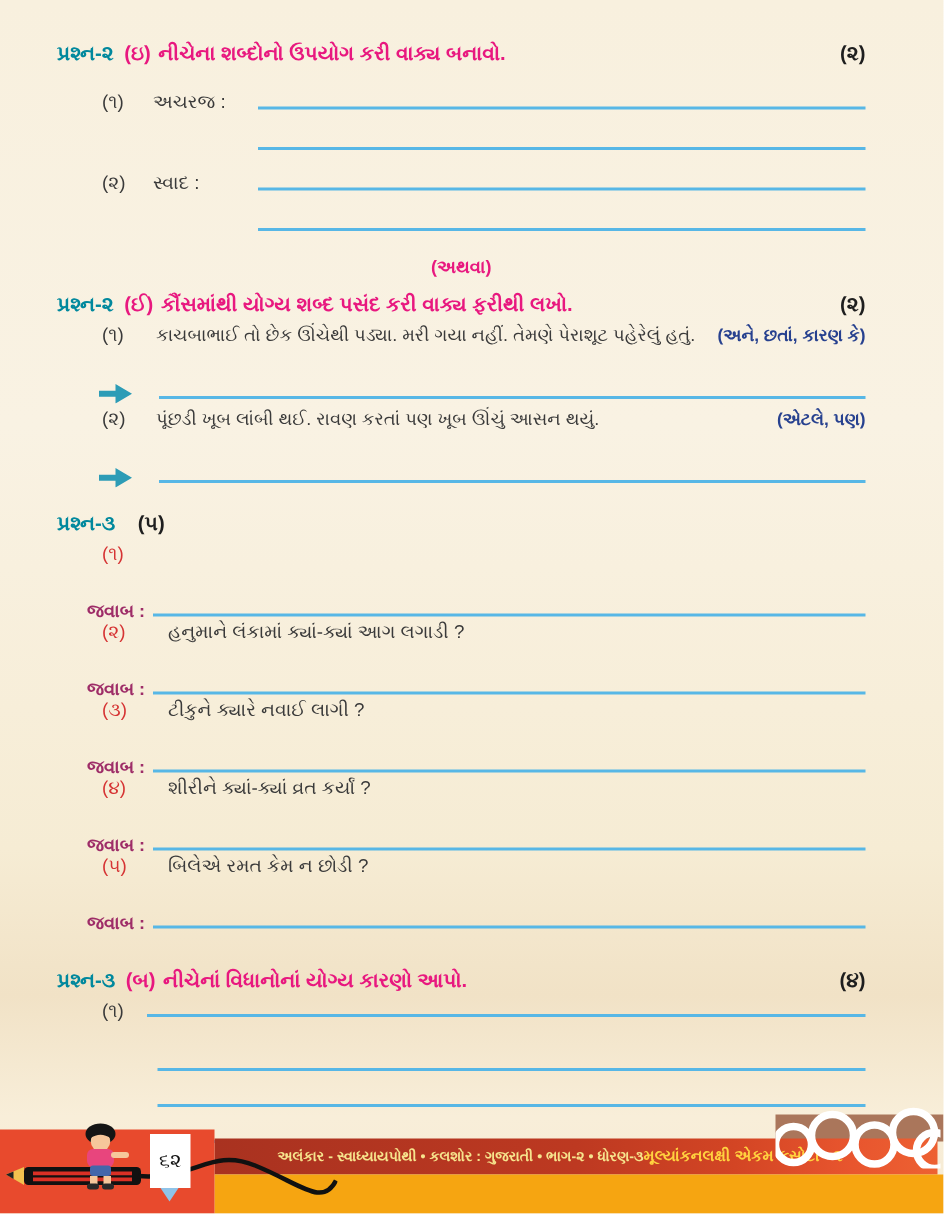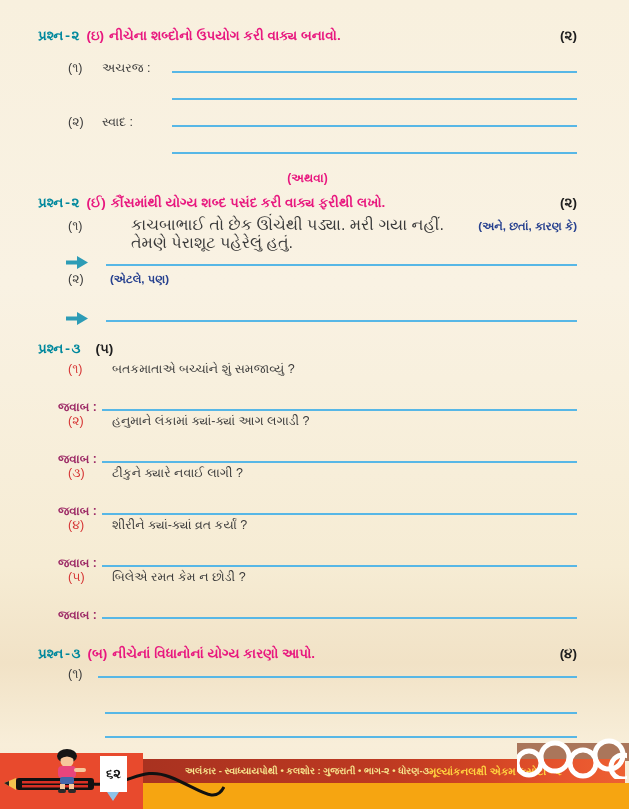--- a/index.html
+++ b/index.html
@@ -3,21 +3,21 @@
 <meta charset="utf-8">
 <style>
   html,body{margin:0;padding:0;}
   body{font-family:"Liberation Sans","DejaVu Sans",sans-serif;}
   #page{
     position:relative;width:629px;height:809px;overflow:hidden;
     background:linear-gradient(180deg,#f8f0de 0%,#f9f2e3 35%,#f6ecd4 70%,#f1e2c6 82%,#f8eed9 92%,#f6ead2 100%);
   }
   .content{position:absolute;left:38px;right:52px;top:28px;color:#3a3a3a;font-size:12.5px;}
   .head{display:flex;align-items:baseline;font-weight:bold;font-size:13.5px;margin-bottom:5px;}
-  .qno{color:#00889d;margin-right:7px;white-space:nowrap;font-family:Liberation Mono, monospace;}
+  .qno{color:#00889d;margin-right:7px;white-space:nowrap;}
   .ttl{color:#e8187f;flex:1;}
   .ttl .sub{margin-right:5px;}
   .marks{color:#1e1e1e;margin-left:8px;white-space:nowrap;}
   .row{display:flex;align-items:flex-end;}
   .bl{flex:1;border-bottom:2px solid #57b7e6;margin-bottom:3px;}
   .sec1 .row{height:27px;}
   .sec1 .num{width:34px;margin-left:30px;}
   .sec1 .word{width:70px;}
   .qtext{margin-left:30px;height:25px;align-items:baseline;}
   .qtext .num{width:36px;}
@@ -38,21 +38,21 @@
   .fullline{height:24px;margin-left:67px;}
   
   .tan-strip{position:absolute;right:0;bottom:48px;width:112px;height:18px;background:#aa765b;}
   .bar{position:absolute;left:143px;right:4px;bottom:26px;height:24px;display:flex;align-items:center;
        background:linear-gradient(90deg,#a93220 0%,#bd3921 50%,#d34524 72%,#e8552e 88%,#ed6132 100%);}
   .book-info{color:#f6e48d;font-size:9.5px;font-weight:bold;margin-left:42px;white-space:nowrap;}
   .right-label{color:#ffd23f;font-size:10.5px;font-weight:bold;margin-left:auto;margin-right:100px;white-space:nowrap;}
   .orange-bar{position:absolute;left:143px;right:0;bottom:0;height:26px;background:#f6a511;}
   .left-block{position:absolute;left:0;bottom:0;width:143px;height:56px;background:#e84a2d;}
   .pgbox{position:absolute;right:16px;top:3px;width:27px;height:36px;background:#ffffff;display:flex;
-         align-items:center;justify-content:center;font-weight:bold;font-size:13px;color:#111;z-index:6;}
+         align-items:center;justify-content:center;font-weight:normal;font-size:13px;color:#111;z-index:6;}
   .pgflag{position:absolute;right:24px;top:39px;width:0;height:0;border-left:6px solid transparent;
           border-right:6px solid transparent;border-top:9px solid #8fc3e8;z-index:6;}
   .rings{position:absolute;right:2px;bottom:30px;z-index:4;}
   .art{position:absolute;left:0;bottom:0;z-index:5;}
 </style>
 </head>
 <body>
 
 <div id="page">
   <div class="content">
@@ -88,33 +88,34 @@
     <div class="or-line">(અથવા)</div>
 
     <div>
       <div class="head">
         <span class="qno">પ્રશ્ન-૨</span>
         <span class="ttl"><span class="sub">(ઈ)</span><span>કૌંસમાંથી યોગ્ય શબ્દ પસંદ કરી વાક્ય ફરીથી લખો.</span></span>
         <span class="marks">(૨)</span>
       </div>
       <div class="row qtext">
         <span class="num">(૧)</span>
-        <span class="txt" style="font-size:16px;margin-left:27px;">કાચબાભાઈ તો છેક ઊંચેથી પડ્યા. મરી ગયા નહીં. તેમણે પેરાશૂટ પહેરેલું હતું.</span>
+        <span class="txt" style="font-size:12px;">કાચબાભાઈ તો છેક ઊંચેથી પડ્યા. મરી ગયા નહીં. તેમણે પેરાશૂટ પહેરેલું હતું.</span>
         <span class="hint">(અને, છતાં, કારણ કે)</span>
       </div>
       <div class="row arrow-row">
         <span class="ar">
           <svg width="22" height="13" viewBox="0 0 22 13">
               <path d="M0 4.5 h11 V0 l11 6.5 -11 6.5 V8.5 H0 z" fill="#2d9cb6"></path>
             </svg>
         </span>
         <span class="bl"></span>
       </div>
       <div class="row qtext" style="margin-top:3px;">
         <span class="num">(૨)</span>
+        <span class="txt" style="font-size:12px;">પૂંછડી ખૂબ લાંબી થઈ. રાવણ કરતાં પણ ખૂબ ઊંચું આસન થયું.</span>
         <span class="hint">(એટલે, પણ)</span>
       </div>
       <div class="row arrow-row">
         <span class="ar">
           <svg width="22" height="13" viewBox="0 0 22 13">
               <path d="M0 4.5 h11 V0 l11 6.5 -11 6.5 V8.5 H0 z" fill="#2d9cb6"></path>
             </svg>
         </span>
         <span class="bl"></span>
       </div>
@@ -123,21 +124,20 @@
     <div class="gap16"></div>
 
     <div class="qa">
       <div class="head">
         <span class="qno">પ્રશ્ન-૩</span>
         <span class="marks">(૫)</span>
       </div>
 
       <div class="row q">
         <span class="num">(૧)</span>
-        <span class="txt">બતકમાતાએ બચ્ચાંને શું સમજાવ્યું ?</span>
       </div>
       <div class="row a">
         <span class="albl">જવાબ :</span>
         <span class="bl"></span>
       </div>
 
       <div class="row q">
         <span class="num">(૨)</span>
         <span class="txt">હનુમાને લંકામાં ક્યાં-ક્યાં આગ લગાડી ?</span>
       </div>

